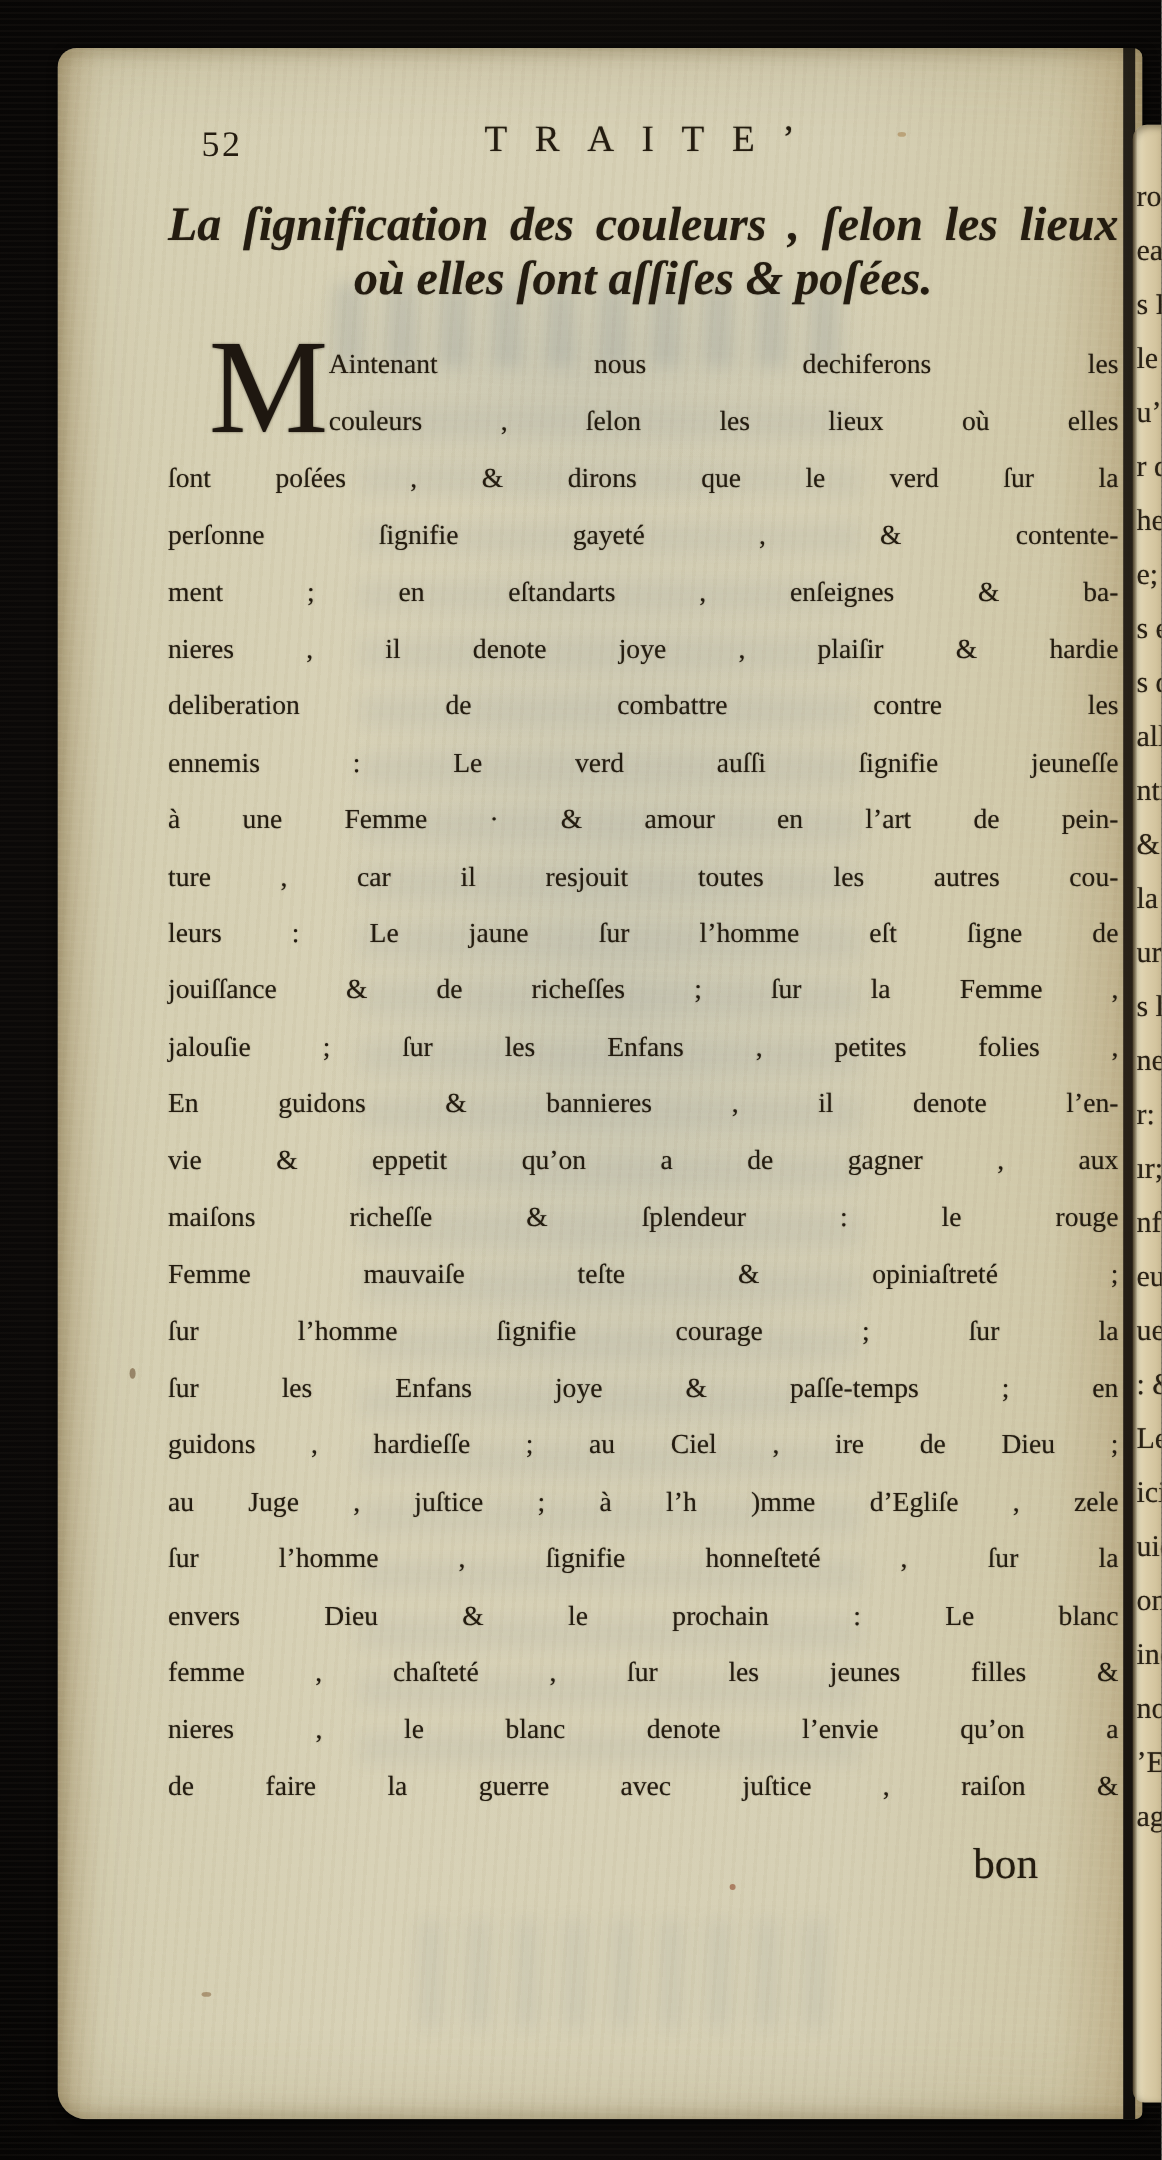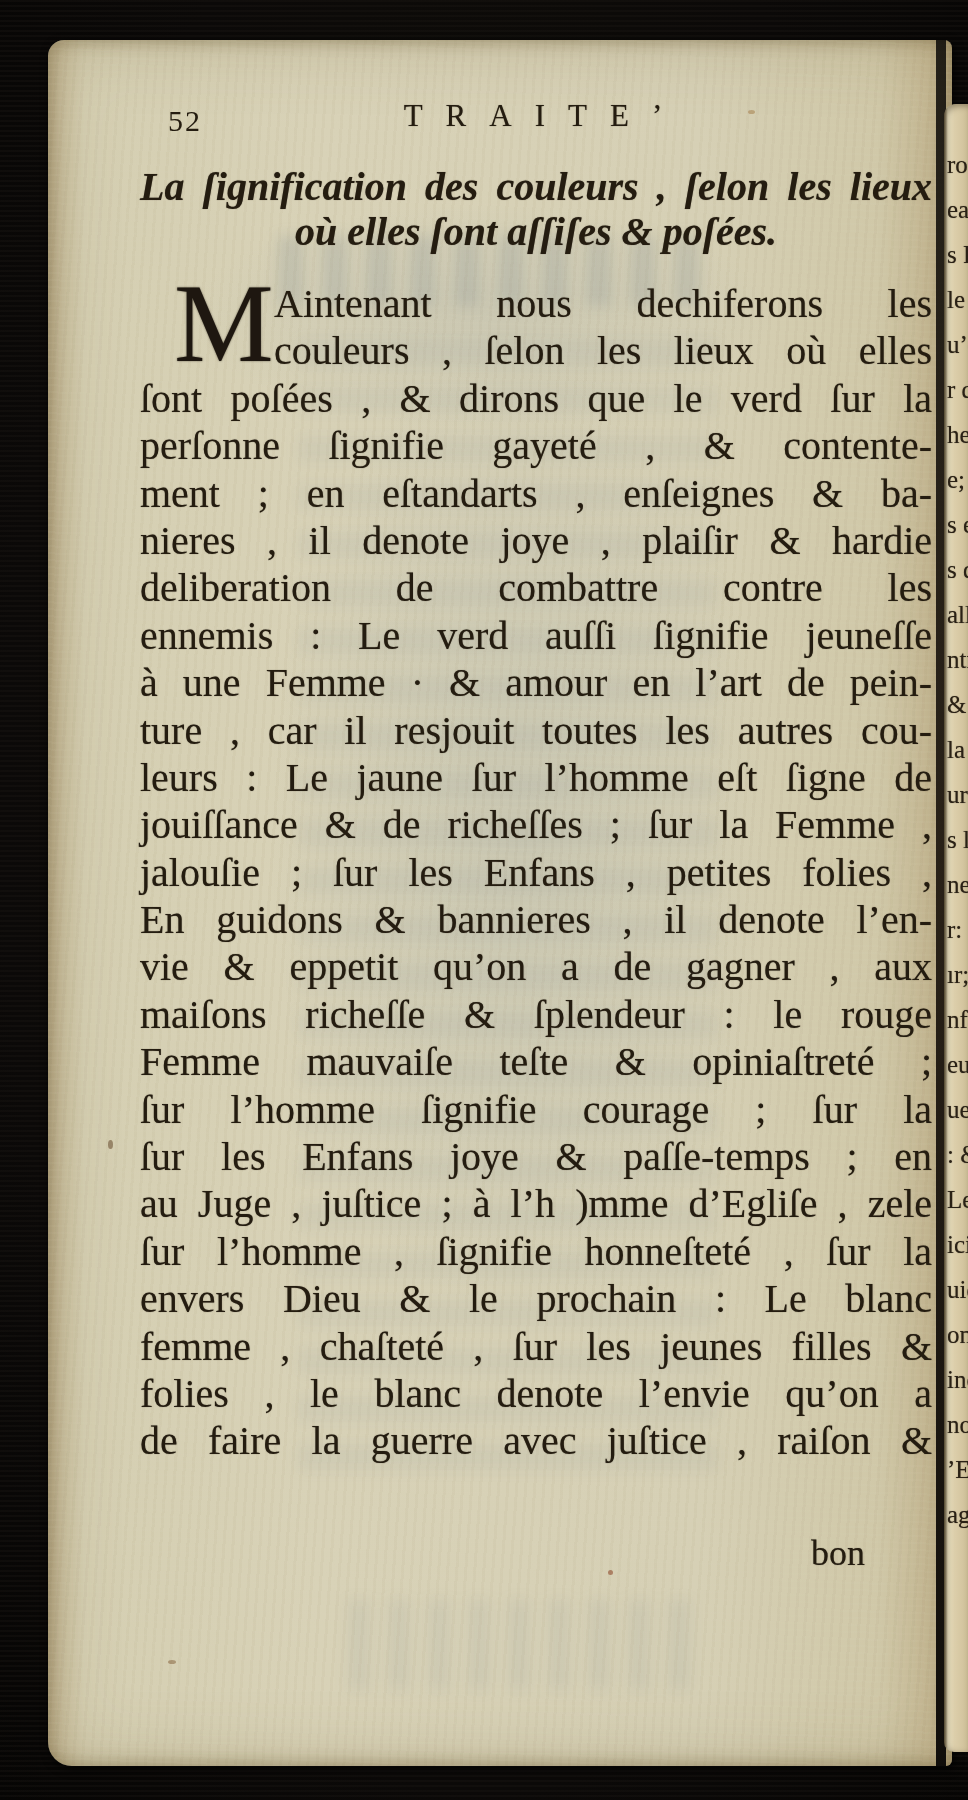--- a/index.html
+++ b/index.html
@@ -50,21 +50,21 @@
   .dropcap{
     position:absolute;left:126px;top:240px;width:96px;height:96px;
     font-size:112px;line-height:86px;color:#1e1710;
     text-shadow:0 0 2px rgba(25,18,8,.6);
   }
   .body-text{
     position:absolute;left:92px;top:240px;width:792px;color:#241c10;
     text-shadow:0 0 1px rgba(28,20,10,.55);
   }
   .bline{
-    height:47.4px;line-height:47.4px;font-size:40px;white-space:nowrap;
+    height:47.4px;line-height:47.4px;font-size:23px;white-space:nowrap;
     text-align:justify;text-align-last:justify;overflow:visible;
   }
   .bline:nth-child(1),.bline:nth-child(2){padding-left:134px;}
   .catchword{
     position:absolute;top:1492px;right:87px;font-size:36px;color:#241c10;
     text-shadow:0 0 1px rgba(28,20,10,.55);
   }
   
   .showthrough{position:absolute;pointer-events:none;filter:blur(7px);}
   .st1{left:230px;top:196px;width:430px;height:70px;
@@ -124,25 +124,26 @@
       <div class="bline">ture , car il resjouit toutes les autres cou-</div>
       <div class="bline">leurs : Le jaune ſur l’homme eſt ſigne de</div>
       <div class="bline">jouiſſance &amp; de richeſſes ; ſur la Femme ,</div>
       <div class="bline">jalouſie ; ſur les Enfans , petites folies ,</div>
       <div class="bline">En guidons &amp; bannieres , il denote l’en-</div>
       <div class="bline">vie &amp; eppetit qu’on a de gagner , aux</div>
       <div class="bline">maiſons richeſſe &amp; ſplendeur : le rouge</div>
       <div class="bline">Femme mauvaiſe teſte &amp; opiniaſtreté ;</div>
       <div class="bline">ſur l’homme ſignifie courage ; ſur la</div>
       <div class="bline">ſur les Enfans joye &amp; paſſe-temps ; en</div>
+      <div class="bline">guidons , hardieſſe ; au Ciel , ire de Dieu ;</div>
       <div class="bline">au Juge , juſtice ; à l’h )mme d’Egliſe , zele</div>
       <div class="bline">ſur l’homme , ſignifie honneſteté , ſur la</div>
       <div class="bline">envers Dieu &amp; le prochain :  Le blanc</div>
       <div class="bline">femme , chaſteté , ſur les jeunes filles &amp;</div>
-      <div class="bline">folies , le blanc denote l’envie qu’on a</div>
+      <div class="bline">nieres , le blanc denote l’envie qu’on a</div>
       <div class="bline">de faire la guerre avec juſtice , raiſon &amp;</div>
     </div>
 
   <div class="catchword">bon</div>
 
   <div class="speck" style="left:60px;top:1100px;width:5px;height:9px;background:rgba(90,60,30,.5);"></div>
   <div class="speck" style="left:120px;top:1620px;width:8px;height:4px;background:rgba(120,80,40,.45);"></div>
   <div class="speck" style="left:560px;top:1530px;width:5px;height:5px;background:rgba(130,50,20,.5);"></div>
   <div class="speck" style="left:700px;top:70px;width:7px;height:4px;background:rgba(150,100,40,.4);"></div>
 </div>

